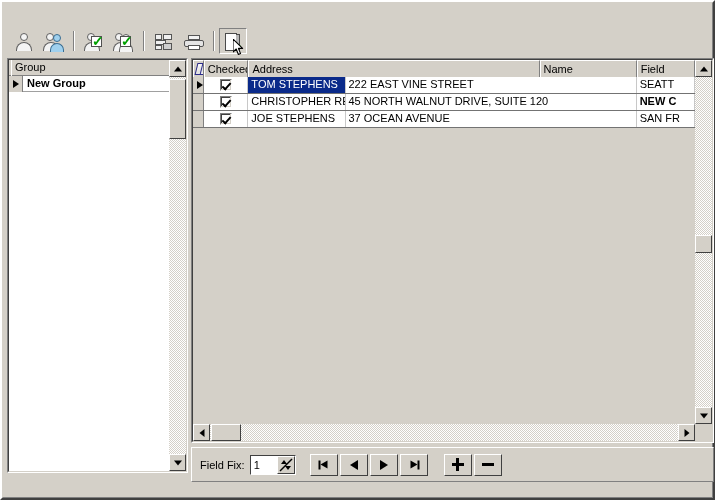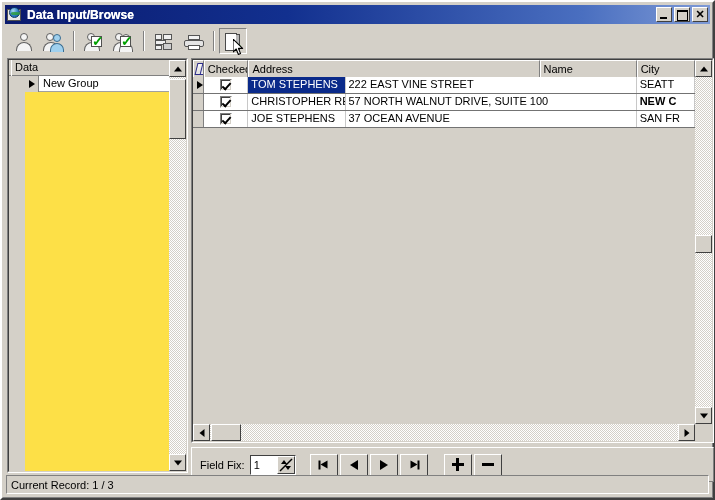--- a/index.html
+++ b/index.html
@@ -246,21 +246,21 @@
     display: flex; align-items: center;
     padding-left: 2px;
   }
   .lp-head .hcell {
     height: 16px; line-height: 15px;
     font-size: 11px;
     padding-left: 3px;
     flex: 1 1 auto;
     border-left: 1px solid #ffffff;
   }
-  .lp-rows { position: absolute; left: 16px; top: 16px; width: 162px; bottom: 0; background: #fde047; }
+  .lp-rows { position: absolute; left: 0; top: 16px; width: 162px; bottom: 0; background: #ffffff; font-weight: bold; }
   .lp-row {
     height: 16px;
     display: flex; align-items: center;
     background: #ffffff;
     border-bottom: 1px solid #a0a0a0;
   }
   .lp-row .ind {
     width: 14px; height: 16px;
     background: #d4d0c8;
     border-right: 1px solid #808080;
@@ -621,38 +621,20 @@
     padding-left: 4px;
     font-size: 11px;
   }
 </style>
 </head>
 <body>
 
 <div class="window">
   <div class="window-inner">
 
-    <div class="titlebar">
-      <span class="title-icon">
-        <span class="bk"></span>
-          <span class="gl"></span>
-      </span>
-      <span class="titlebar-text">Data Input/Browse</span>
-      <span class="title-buttons">
-        <span class="tbtn min">
-            <span class="mk"></span>
-          </span>
-        <span class="tbtn max">
-            <span class="mk"></span>
-          </span>
-        <span class="tbtn close">
-            <span class="mk">✕</span>
-          </span>
-      </span>
-    </div>
 
     <div class="toolbar">
 
       <div class="tool">
         <span class="person" style="left:6px;top:4px;width:18px;height:19px;">
           <span class="head" style="left:4px;top:0;"></span>
           <span class="body" style="left:0;top:9px;"></span>
         </span>
       </div>
 
@@ -717,21 +699,21 @@
         </span>
         <svg class="cursor-arrow" viewBox="0 0 12 18">
           <polygon points="0,0 0,13 3.2,10 5.4,15.5 7.6,14.6 5.4,9.4 9.6,9.4" fill="#ffffff" stroke="#000000" stroke-width="1.1" stroke-linejoin="round"></polygon>
         </svg>
       </div>
     </div>
 
     <div class="left-panel">
       <div class="lp-inner">
         <div class="lp-head">
-          <span class="hcell">Data</span>
+          <span class="hcell">Group</span>
         </div>
         <div class="lp-rows">
           <div class="lp-row">
             <span class="ind"></span>
             <span class="lbl">New Group</span>
           </div>
         </div>
         <div class="vscroll">
           <div class="sbtn up" style="top:0;"></div>
           <div class="track"></div>
@@ -745,42 +727,42 @@
       <div class="rp-inner">
 
         <div class="grid-area">
           <div class="grid-head">
             <div class="gh corner" style="width:11px;padding:0;">
               <span class="book"></span>
             </div>
             <div class="gh" style="width:46px;">Checked</div>
             <div class="gh" style="width:300px;">Address</div>
             <div class="gh" style="width:100px;">Name</div>
-            <div class="gh" style="width:60px;">City</div>
+            <div class="gh" style="width:60px;">Field</div>
           </div>
 
           <div class="grid-rows">
 
             <div class="grow">
               <div class="gc indcell current" style="width:11px;"></div>
               <div class="gc checkcell" style="width:46px;">
                 <span class="cbx on"></span>
               </div>
               <div class="gc sel" style="width:100px;">TOM STEPHENS</div>
               <div class="gc" style="width:300px;">222 EAST VINE STREET</div>
               <div class="gc" style="width:60px;">SEATT</div>
             </div>
 
             <div class="grow">
               <div class="gc indcell" style="width:11px;"></div>
               <div class="gc checkcell" style="width:46px;">
                 <span class="cbx on"></span>
               </div>
               <div class="gc" style="width:100px;">CHRISTOPHER RE</div>
-              <div class="gc" style="width:300px;">57 NORTH WALNUT DRIVE, SUITE 100</div>
+              <div class="gc" style="width:300px;">45 NORTH WALNUT DRIVE, SUITE 120</div>
               <div class="gc" style="width:60px;font-weight:bold;">NEW C</div>
             </div>
 
             <div class="grow">
               <div class="gc indcell" style="width:11px;"></div>
               <div class="gc checkcell" style="width:46px;">
                 <span class="cbx on"></span>
               </div>
               <div class="gc" style="width:100px;">JOE STEPHENS</div>
               <div class="gc" style="width:300px;">37 OCEAN AVENUE</div>
@@ -837,18 +819,15 @@
       <span class="navgroup second">
         <span class="nbtn">
             <span class="plus"></span>
           </span>
         <span class="nbtn">
             <span class="minus"></span>
           </span>
       </span>
     </div>
 
-    <div class="statusbar">
-      <span>Current Record: 1 / 3</span>
-    </div>
 
   </div>
 </div>
 
 </body></html>

